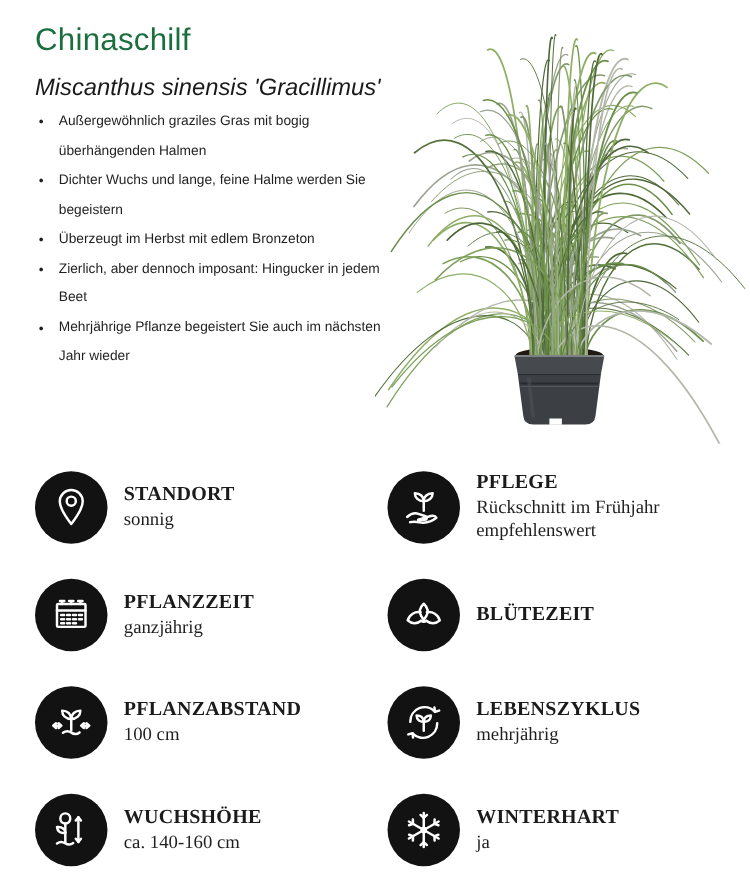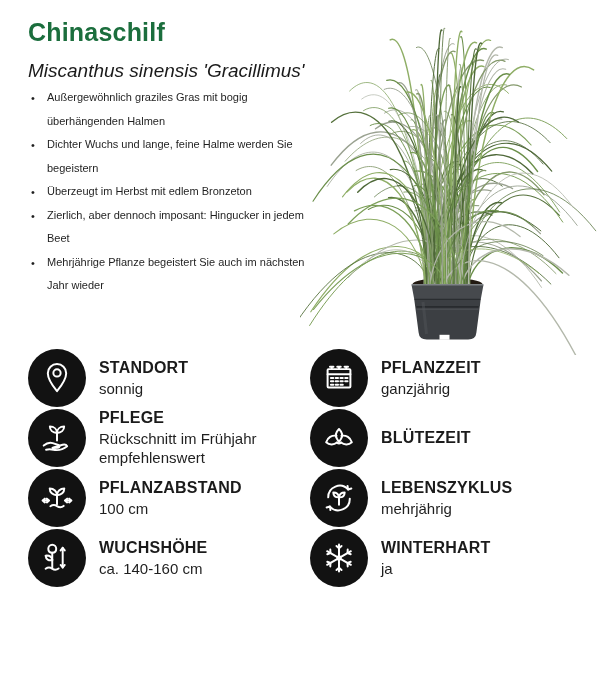--- a/index.html
+++ b/index.html
@@ -4,37 +4,37 @@
 <style>
   html,body{margin:0;padding:0;}
   body{
     width:600px;height:700px;position:relative;overflow:hidden;
     background:#ffffff;color:#1d1d1d;
     font-family:"Liberation Sans", sans-serif;
     -webkit-font-smoothing:antialiased;
   }
   
   .header{position:absolute;left:28px;top:18px;width:280px;}
-  .title{margin:0;font-size:25px;font-weight:bold;color:#1b6e3d;letter-spacing:.2px;}
+  .title{margin:0;font-size:25px;font-weight:normal;color:#1b6e3d;letter-spacing:.2px;}
   .subtitle{margin:13px 0 0 0;font-size:19px;font-style:italic;color:#1a1a1a;}
   
   .bullets{position:absolute;left:28px;top:86px;width:288px;margin:0;padding:0;list-style:none;}
   .bullets li{
     position:relative;padding-left:19px;margin:0;
     font-size:11px;line-height:23.5px;color:#1f1f1f;
   }
   .bullets li::before{
     content:"•";position:absolute;left:3px;top:1px;font-size:11px;color:#1f1f1f;
   }
   
   .photo{position:absolute;left:300px;top:0;width:300px;height:355px;}
   
   .grid{
-    position:absolute;left:28px;top:348px;width:566px;
-    display:grid;grid-template-columns:282px 1fr;
+    position:absolute;left:28px;top:376px;width:566px;
+    display:grid;grid-template-columns:282px 1fr;row-gap:26px;font-family:Liberation Serif, serif;
   }
   .attr{display:flex;align-items:center;gap:13px;min-height:60px;}
   .badge{
     width:58px;height:58px;border-radius:50%;background:#121212;
     flex:0 0 58px;display:flex;align-items:center;justify-content:center;
   }
   .badge svg{width:38px;height:38px;stroke:#ffffff;fill:none;
     stroke-width:1.25;stroke-linecap:round;stroke-linejoin:round;}
   .attr-text{display:flex;flex-direction:column;}
   .attr-label{font-weight:bold;font-size:16px;letter-spacing:.2px;color:#1b1b1b;}
@@ -258,55 +258,55 @@
     </span>
     <div class="attr-text">
       <div class="attr-label">STANDORT</div>
       <div class="attr-value">sonnig</div>
     </div>
   </div>
 
   <div class="attr">
     <span class="badge">
       <svg viewBox="0 0 24 24">
+        <path d="M12 13.6V8.8"></path>
+        <path d="M12 8.8C12 6.5 10.2 4.8 7.5 4.8 7.5 7.1 9.3 8.8 12 8.8Z"></path>
+        <path d="M12 8.8C12 6.5 13.8 4.8 16.5 4.8 16.5 7.1 14.7 8.8 12 8.8Z"></path>
+        <path d="M3.6 16.8c1.9-1.7 3.9-2.2 5.7-1.6l3.6 1.2c1 .35.8 1.75-.3 1.8l-3.4.15"></path>
+        <path d="M9.3 18.2l6.2-1.9c1.5-.45 2.5.15 2.9.9-2 1.6-4.4 2.55-6.9 2.45-1.9-.07-3.3-.95-6.4-.25"></path>
+      </svg>
+    </span>
+    <div class="attr-text">
+      <div class="attr-label">PFLEGE</div>
+      <div class="attr-value">Rückschnitt im Frühjahr empfehlenswert</div>
+    </div>
+  </div>
+
+  <div class="attr">
+    <span class="badge">
+      <svg viewBox="0 0 24 24">
         <rect x="4.8" y="6.4" width="14.4" height="11.6" rx="0.6"></rect>
         <path d="M4.8 9.7h14.4"></path>
         <path d="M7.4 6.4V4.9M6.3 4.9h2.2"></path>
         <path d="M12 6.4V4.9M10.9 4.9h2.2"></path>
         <path d="M16.6 6.4V4.9M15.5 4.9h2.2"></path>
         <path d="M6.9 12h1.5M9.9 12h1.5M12.9 12h1.5M15.9 12h1.5"></path>
         <path d="M6.9 14.1h1.5M9.9 14.1h1.5M12.9 14.1h1.5M15.9 14.1h1.5"></path>
         <path d="M6.9 16.2h1.5M9.9 16.2h1.5M12.9 16.2h1.5"></path>
       </svg>
     </span>
     <div class="attr-text">
       <div class="attr-label">PFLANZZEIT</div>
       <div class="attr-value">ganzjährig</div>
     </div>
   </div>
 
   <div class="attr">
     <span class="badge">
       <svg viewBox="0 0 24 24">
-        <path d="M12 13.6V8.8"></path>
-        <path d="M12 8.8C12 6.5 10.2 4.8 7.5 4.8 7.5 7.1 9.3 8.8 12 8.8Z"></path>
-        <path d="M12 8.8C12 6.5 13.8 4.8 16.5 4.8 16.5 7.1 14.7 8.8 12 8.8Z"></path>
-        <path d="M3.6 16.8c1.9-1.7 3.9-2.2 5.7-1.6l3.6 1.2c1 .35.8 1.75-.3 1.8l-3.4.15"></path>
-        <path d="M9.3 18.2l6.2-1.9c1.5-.45 2.5.15 2.9.9-2 1.6-4.4 2.55-6.9 2.45-1.9-.07-3.3-.95-6.4-.25"></path>
-      </svg>
-    </span>
-    <div class="attr-text">
-      <div class="attr-label">PFLEGE</div>
-      <div class="attr-value">Rückschnitt im Frühjahr empfehlenswert</div>
-    </div>
-  </div>
-
-  <div class="attr">
-    <span class="badge">
-      <svg viewBox="0 0 24 24">
         <path d="M12 6.3c-1.9 1.9-2.6 4.1-1.3 6.2l1.3 2 1.3-2c1.3-2.1.6-4.3-1.3-6.2z"></path>
         <path d="M10.7 14.9c-2 1.7-4.9 1.6-6.8-.2.9-3 3.6-4.6 6.5-4.1"></path>
         <path d="M13.3 14.9c2 1.7 4.9 1.6 6.8-.2-.9-3-3.6-4.6-6.5-4.1"></path>
         <path d="M10.7 14.9q1.3 1 2.6 0"></path>
       </svg>
     </span>
     <div class="attr-text">
       <div class="attr-label">BLÜTEZEIT</div>
     </div>
   </div>

